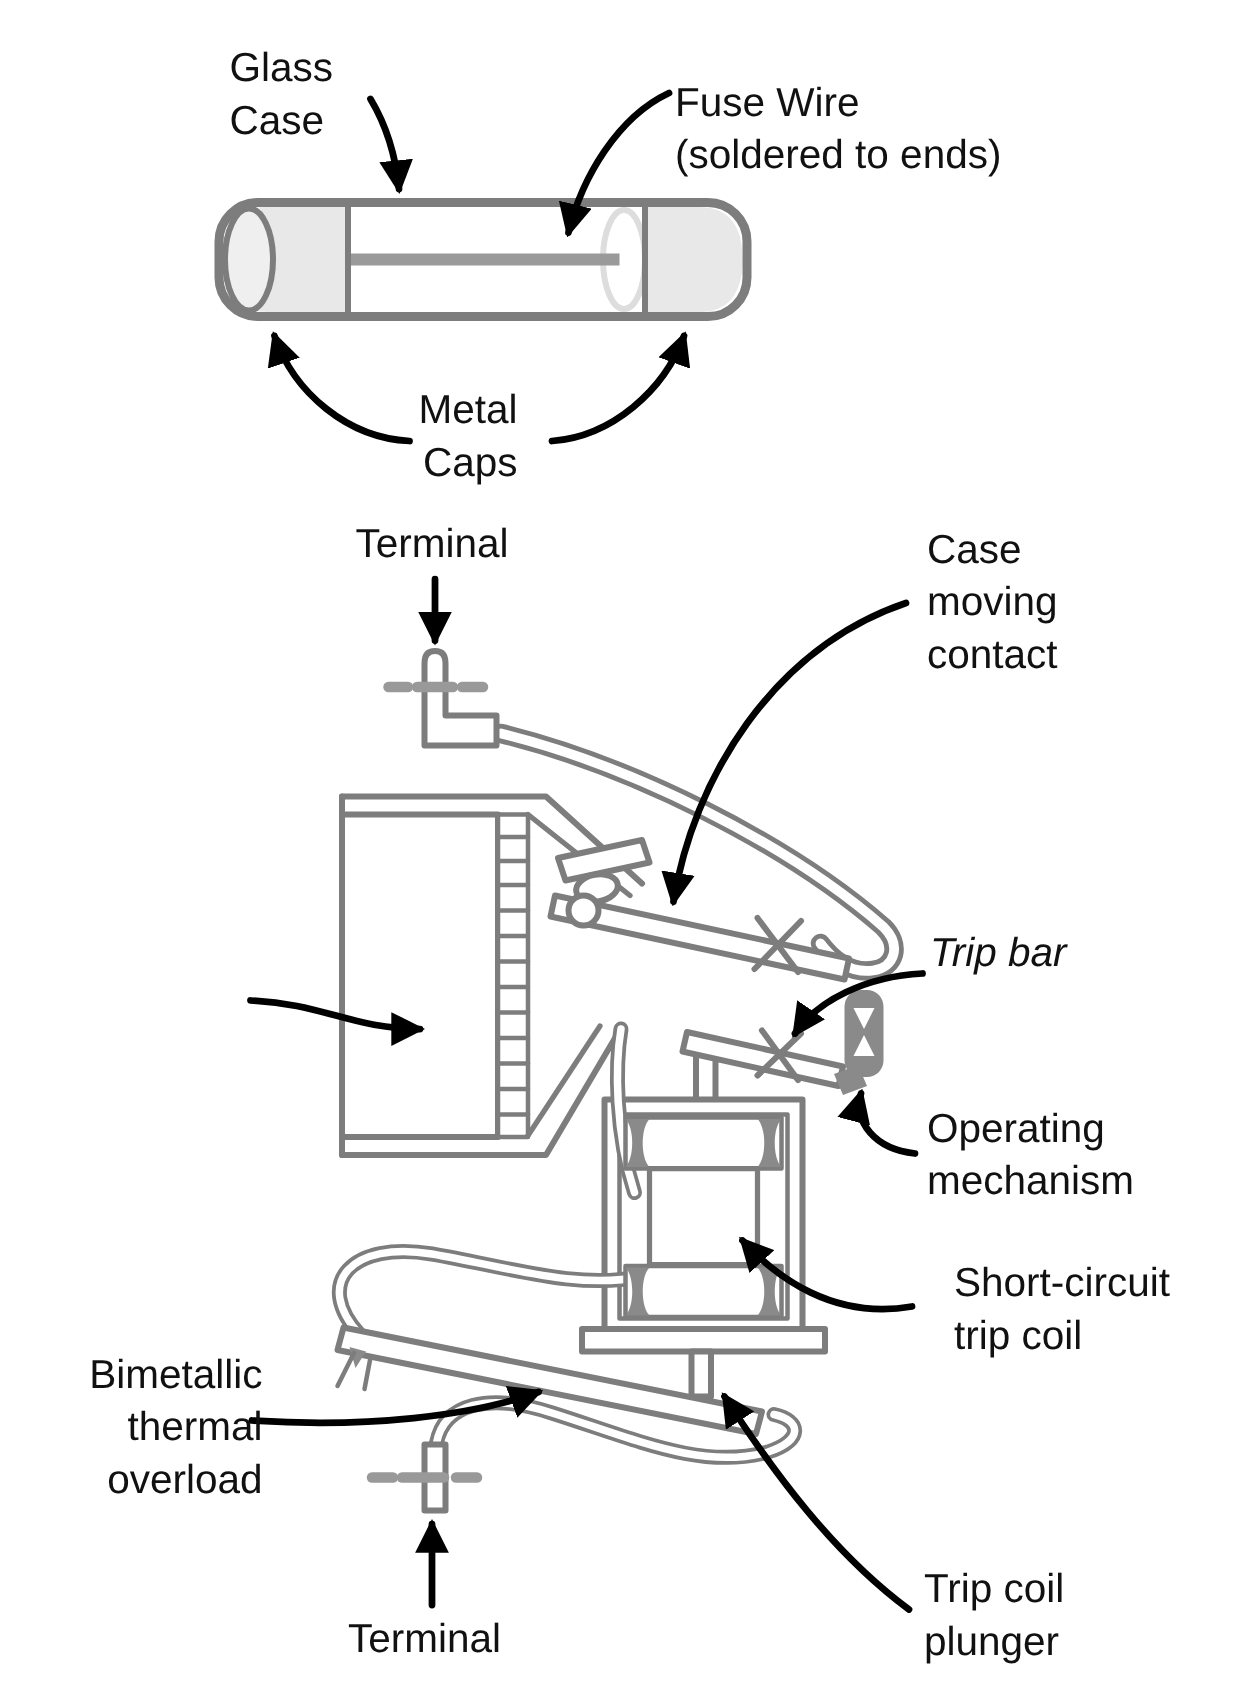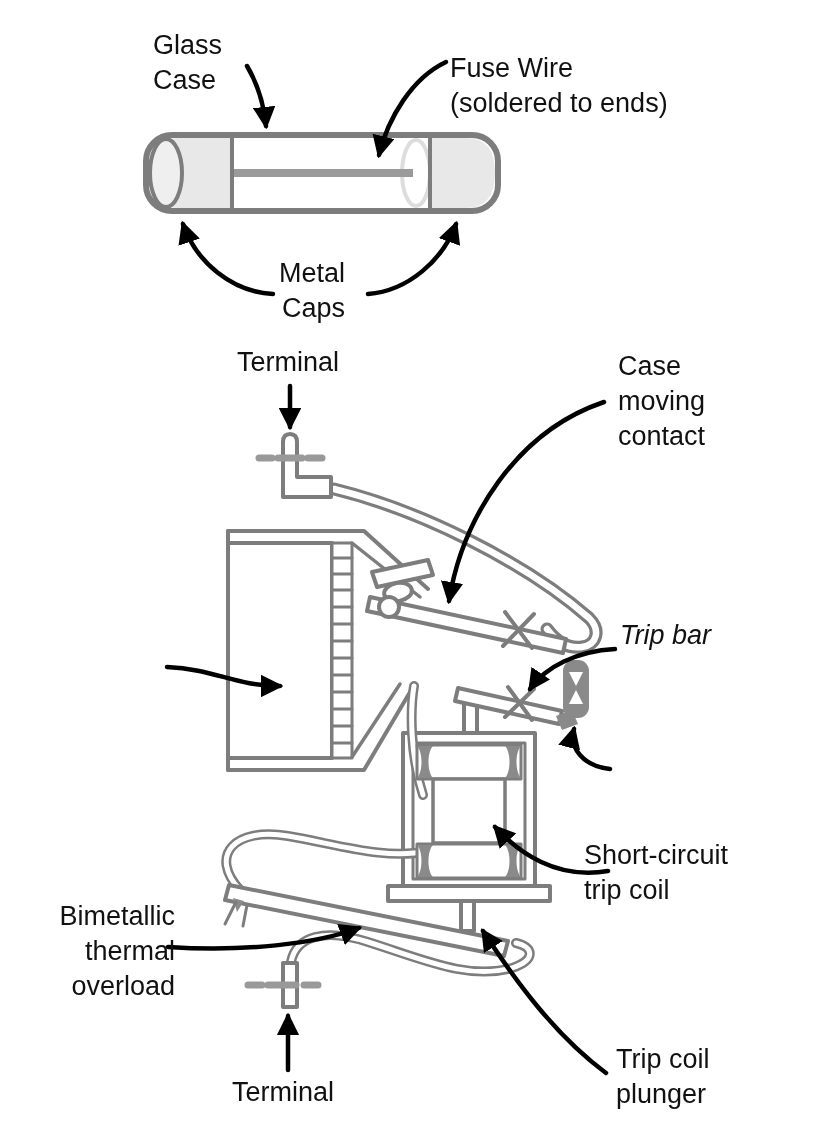--- a/index.html
+++ b/index.html
@@ -163,21 +163,23 @@
   <div class="label" style="left:450px;top:25px;margin-top:26px;">Fuse Wire
 (soldered to ends)</div>
   <div class="label center" style="left:240px;top:256px;width:105px;">Metal
 Caps</div>
 
   <div class="label" style="left:237px;top:345px;">Terminal</div>
   <div class="label" style="left:618px;top:349px;">Case
 moving
 contact</div>
   <div class="label" style="left:620px;top:618px;font-style:italic;">Trip bar</div>
-  <div class="label" style="left:584px;top:838px;">Short-circuit
+  <div class="label" style="left:618px;top:735px;">Operating
+mechanism</div>
+  <div class="label" style="left:636px;top:838px;">Short-circuit
 trip coil</div>
   <div class="label center" style="left:25px;top:899px;width:150px;">Bimetallic
 thermal
 overload</div>
   <div class="label" style="left:232px;top:1075px;">Terminal</div>
   <div class="label" style="left:616px;top:1042px;">Trip coil
 plunger</div>
 
 </div>
 

